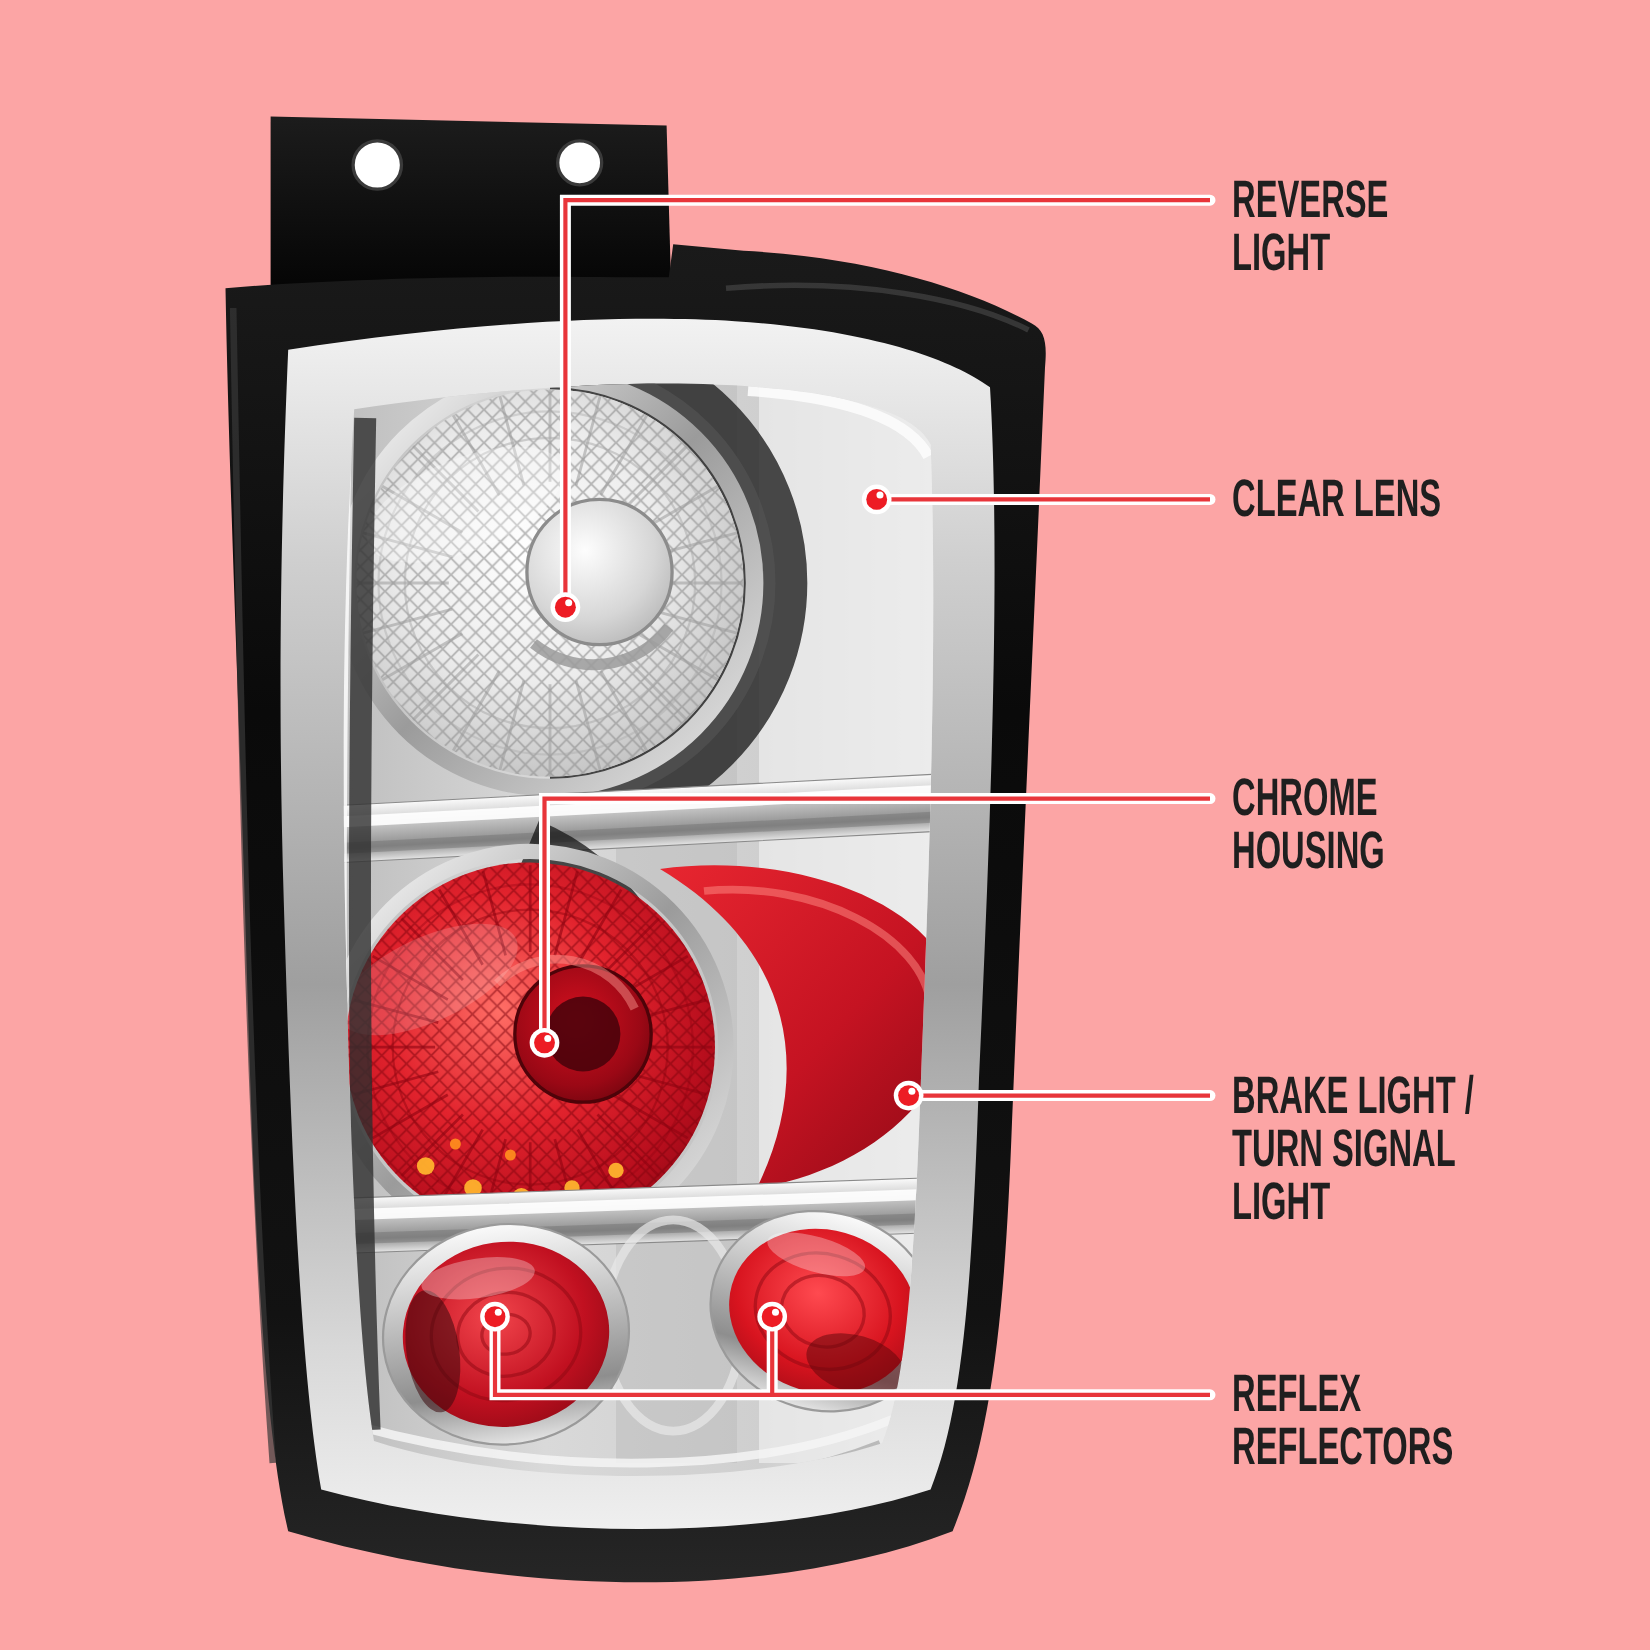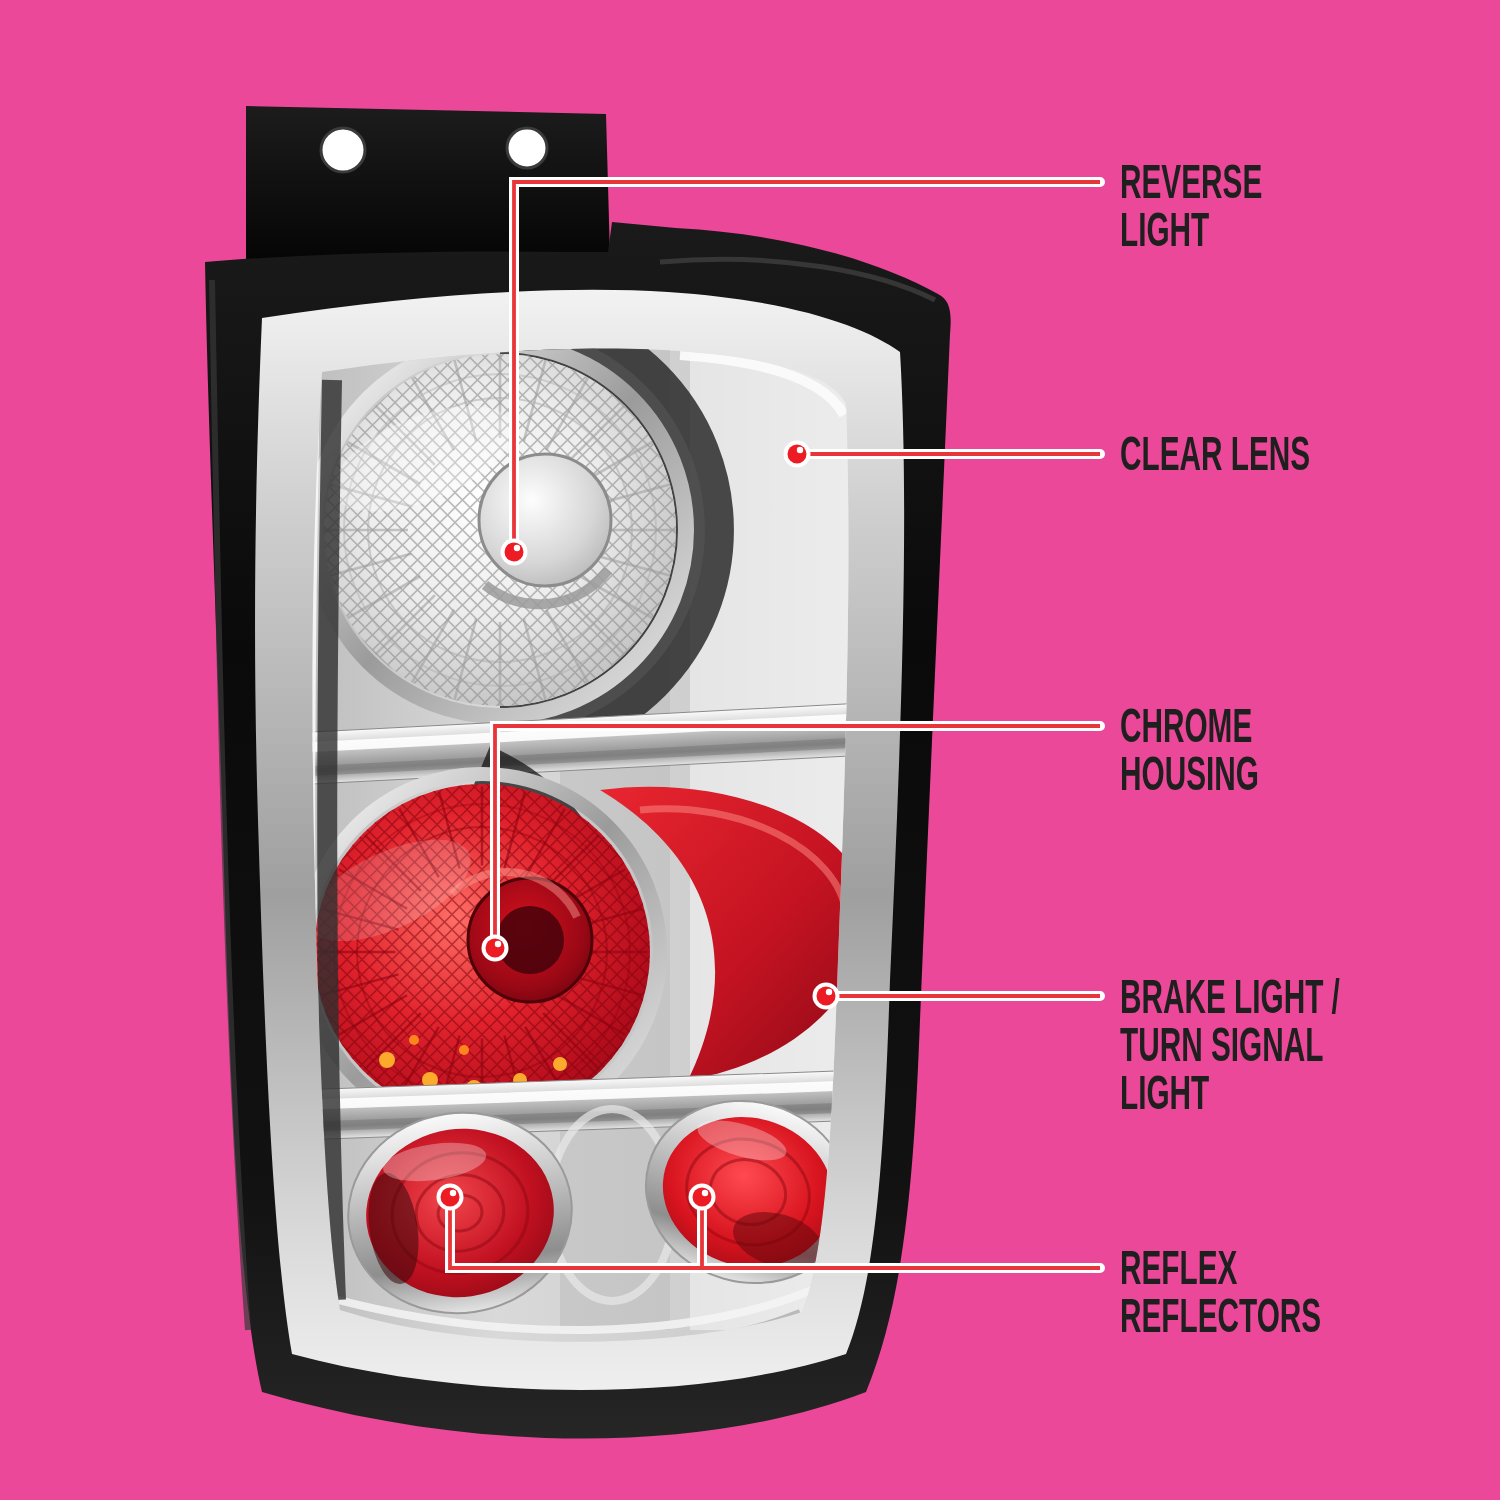--- a/index.html
+++ b/index.html
@@ -1,18 +1,18 @@
 <!DOCTYPE html>
 <html><head>
 <meta charset="utf-8">
 <style>
   html,body{margin:0;padding:0;background:#ffffff;}
   body{width:1500px;height:1500px;position:relative;overflow:hidden;
        font-family:"Liberation Sans",sans-serif;}
-  .stage{position:absolute;inset:0;width:1500px;height:1500px;background:#ec4899;}
+  .stage{position:absolute;inset:0;width:1500px;height:1500px;background:#fca5a5;}
   .product-svg{position:absolute;left:0;top:0;width:1500px;height:1500px;display:block;}
   .callout-label{
     position:absolute;left:1120px;
     font-family:"Liberation Sans",sans-serif;
     font-weight:bold;
     font-size:48px;
     line-height:48px;
     color:#1f1f1f;
     letter-spacing:0px;
     white-space:pre-line;

